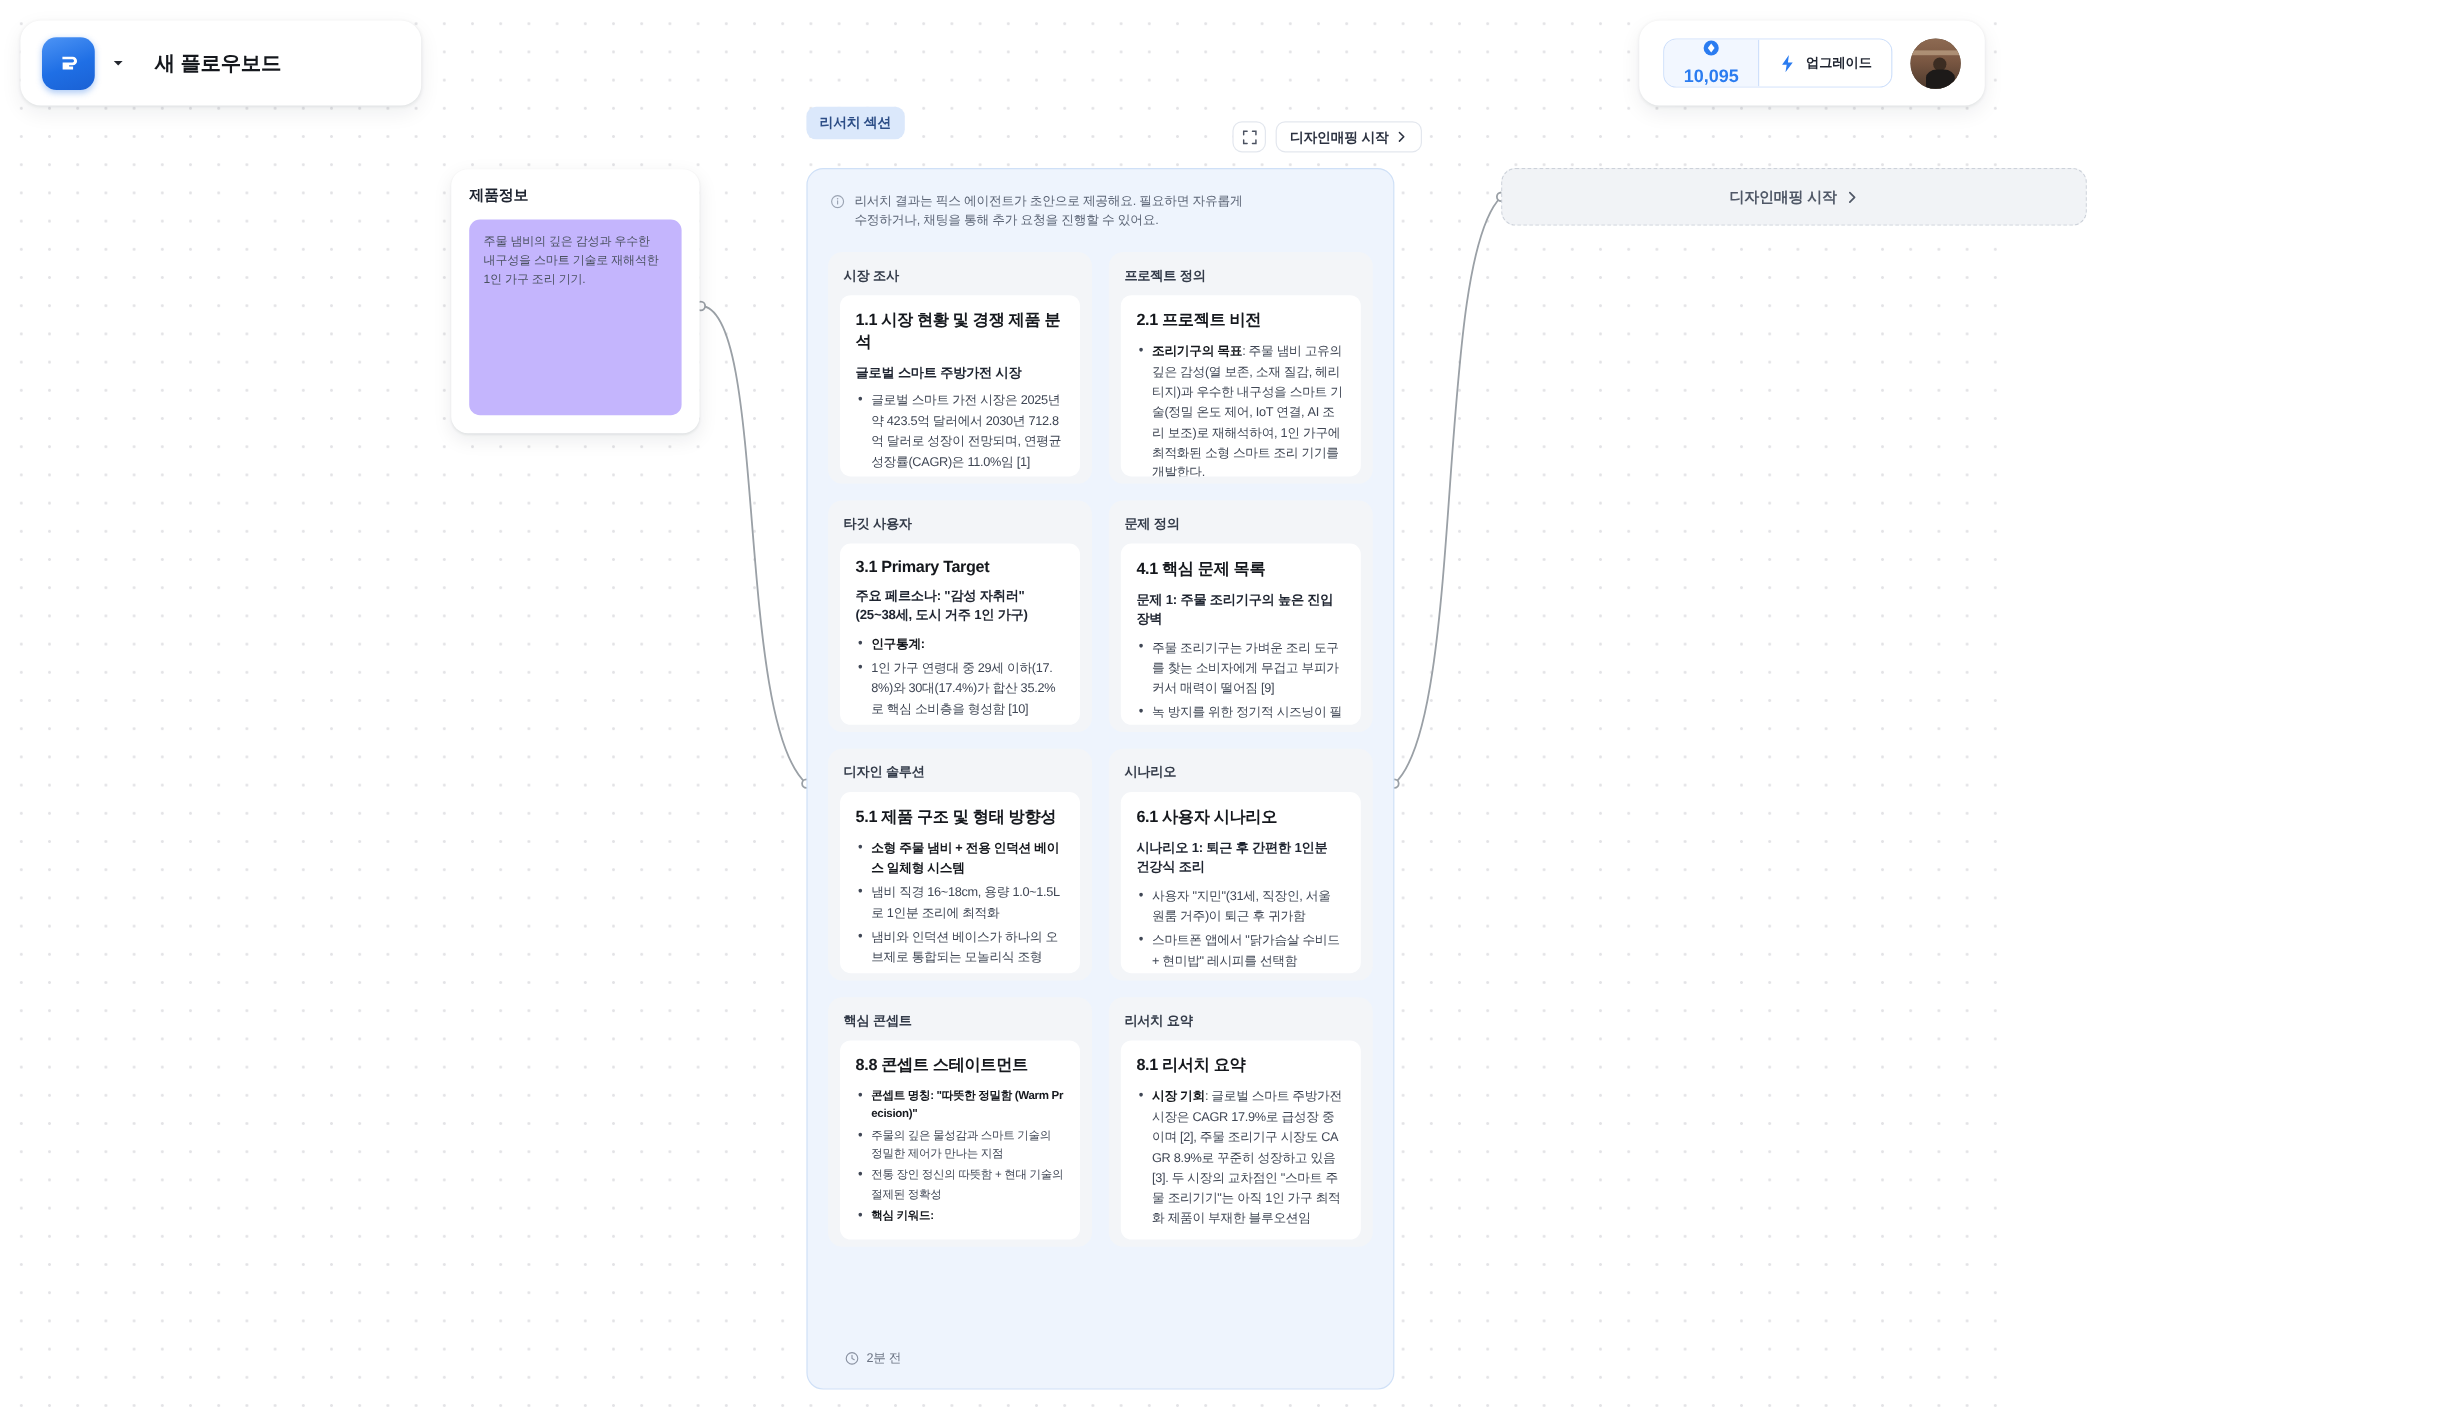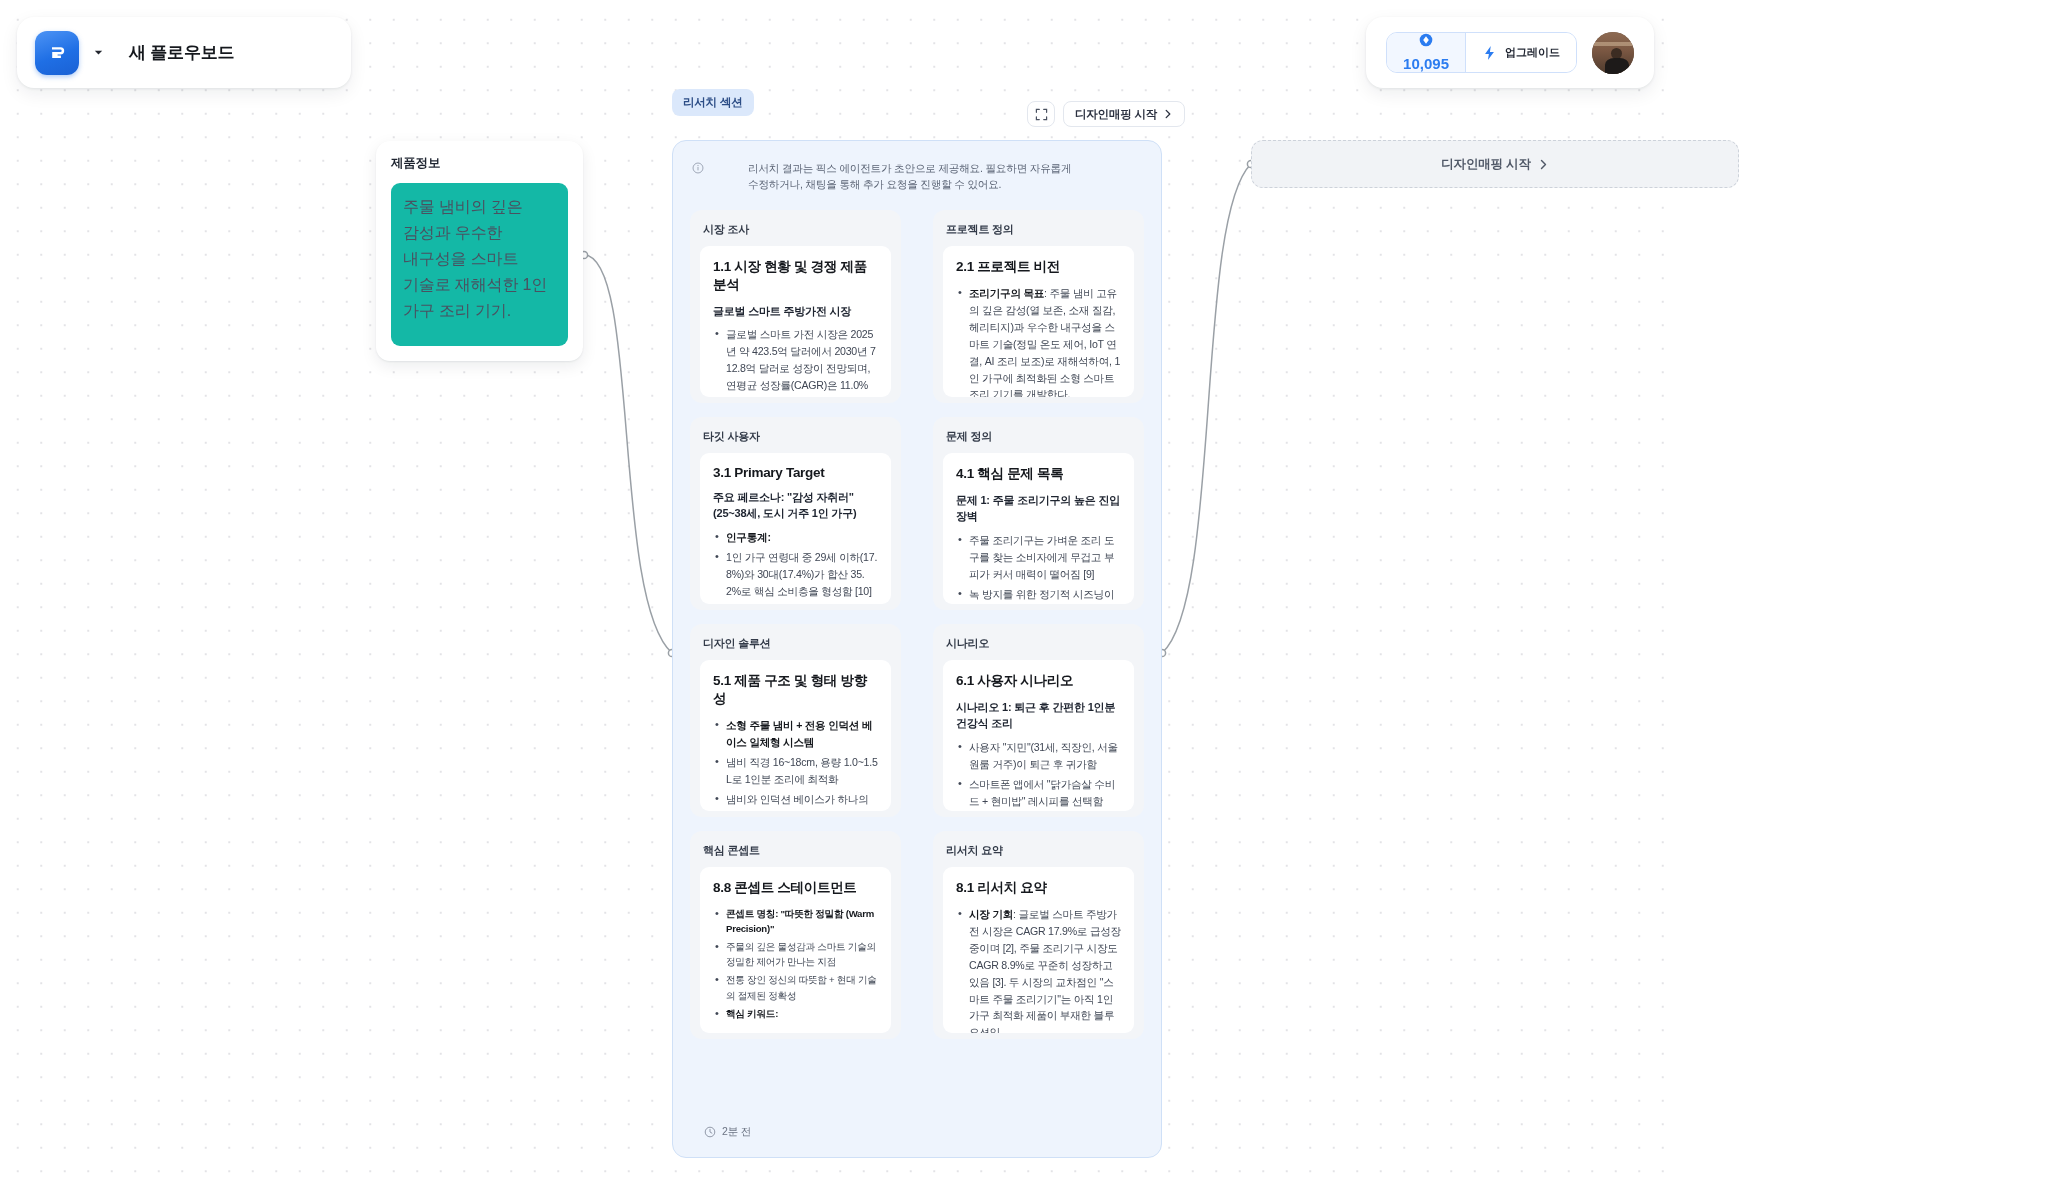--- a/index.html
+++ b/index.html
@@ -90,23 +90,23 @@
     width: 207px; height: 220px;
     background: #ffffff; border-radius: 14px;
     box-shadow: 0 1px 2px rgba(16,24,40,.07), 0 5px 16px rgba(16,24,40,.08);
     padding: 14px 15px;
   }
   .node-title {
     font-size: 12.5px; font-weight: 700; color: #1e2430; letter-spacing: -.2px;
     margin-bottom: 11px;
   }
   .pi-body {
-    background: #14b8a6; border-radius: 9px;
+    background: #c4b5fd; border-radius: 9px;
     padding: 11px 12px; height: 163px;
-    font-size: 16px; line-height: 1.62; color: #4a5160; letter-spacing: -.15px;
+    font-size: 10px; line-height: 1.62; color: #4a5160; letter-spacing: -.15px;
     word-break: keep-all;
   }
 
   
   .section-badge {
     position: absolute; left: 672px; top: 89px;
     background: #dbe8fb; color: #2c4d86;
     font-size: 11.5px; font-weight: 700; letter-spacing: -.2px;
     padding: 6px 11px; border-radius: 8px; cursor: pointer;
   }
@@ -131,24 +131,24 @@
     position: absolute; left: 672px; top: 140px;
     width: 490px; height: 1018px;
     background: #eef4fd; border: 1px solid #cfe0f7; border-radius: 14px;
     padding: 16px 17px 0 17px;
   }
   .research-banner {
     display: flex; gap: 8px; align-items: flex-start;
     font-size: 10.6px; line-height: 1.55; color: #5b6475; letter-spacing: -.2px;
     padding: 3px 2px 0 2px; margin-bottom: 17px; word-break: keep-all;
   }
-  .research-banner .bn-text { max-width: 330px; margin-left: 36px; }
+  .research-banner .bn-text { max-width: 330px; }
 
   .cards-grid {
-    display: grid; grid-template-columns: 1fr 1fr; gap: 14px 32px;
+    display: grid; grid-template-columns: 1fr 1fr; gap: 14px 14px;
   }
   .rcard {
     background: #f3f5f8; border-radius: 12px; padding: 10px 10px 8px 10px;
     overflow: hidden;
   }
   .rcard-h { height: 193px; }
   .rcard-tall { height: 208px; }
   .rcard-label {
     font-size: 11px; font-weight: 700; color: #333b49;
     letter-spacing: -.2px; padding: 2px 3px 9px 3px;

